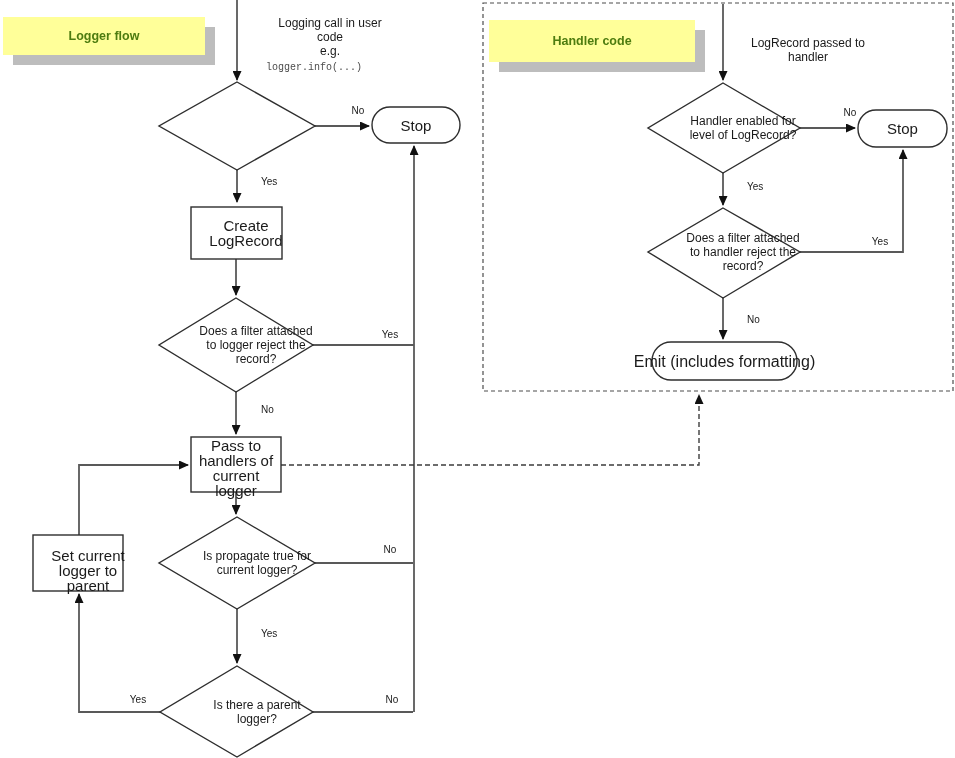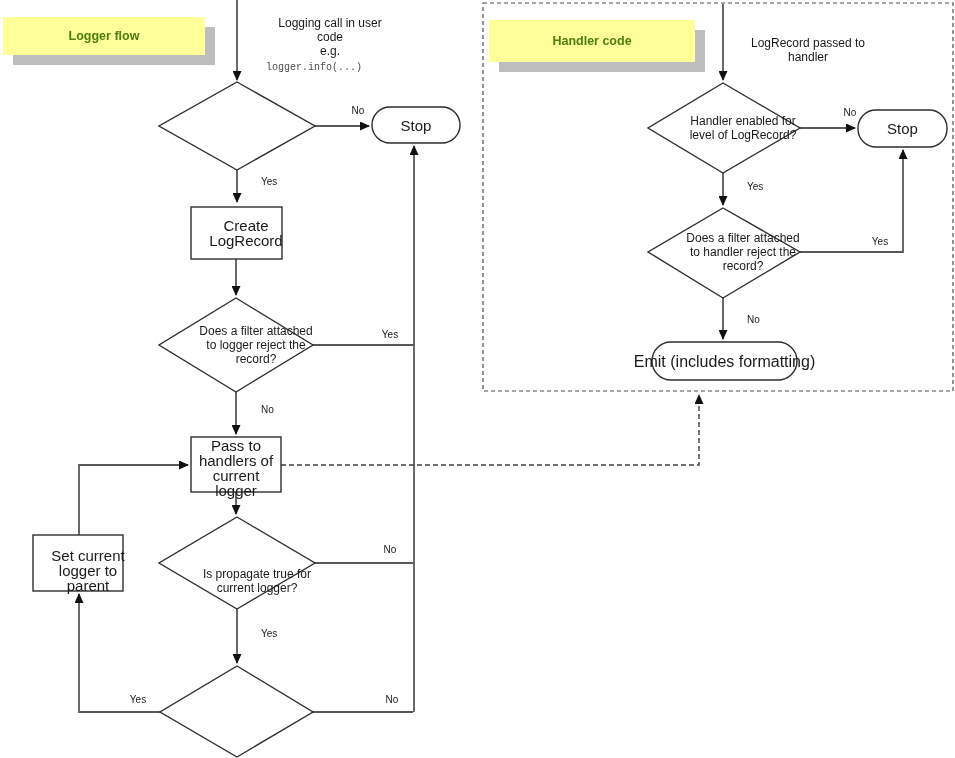--- a/index.html
+++ b/index.html
@@ -126,25 +126,27 @@
   <div class="lbl" style="left:161px;top:324px;width:150px;">Does a filter attached
 to logger reject the
 record?</div>
   <div class="lbl edge" style="left:350px;top:328px;width:40px;">Yes</div>
   <div class="lbl edge left" style="left:241px;top:403px;">No</div>
 
   <div class="flex-label" style="left:191px;top:437px;width:90px;height:62px;">Pass to
 handlers of
 current logger</div>
 
-  <div class="lbl" style="left:162px;top:549px;width:150px;margin-top:18px;">Is propagate true for
+  <div class="lbl" style="left:162px;top:549px;width:150px;">Is propagate true for
 current logger?</div>
   <div class="lbl edge" style="left:350px;top:543px;width:40px;">No</div>
   <div class="lbl edge left" style="left:241px;top:627px;">Yes</div>
 
+  <div class="lbl" style="left:162px;top:698px;width:150px;">Is there a parent
+logger?</div>
   <div class="lbl edge" style="left:98px;top:693px;width:40px;">Yes</div>
   <div class="lbl edge" style="left:352px;top:693px;width:40px;">No</div>
 
   <div class="flex-label" style="left:43px;top:535px;width:90px;height:70px;">Set current
 logger to parent</div>
 
   <div class="lbl" style="left:723px;top:36px;width:130px;">LogRecord passed to
 handler</div>
 
   <div class="lbl" style="left:648px;top:114px;width:150px;">Handler enabled for

